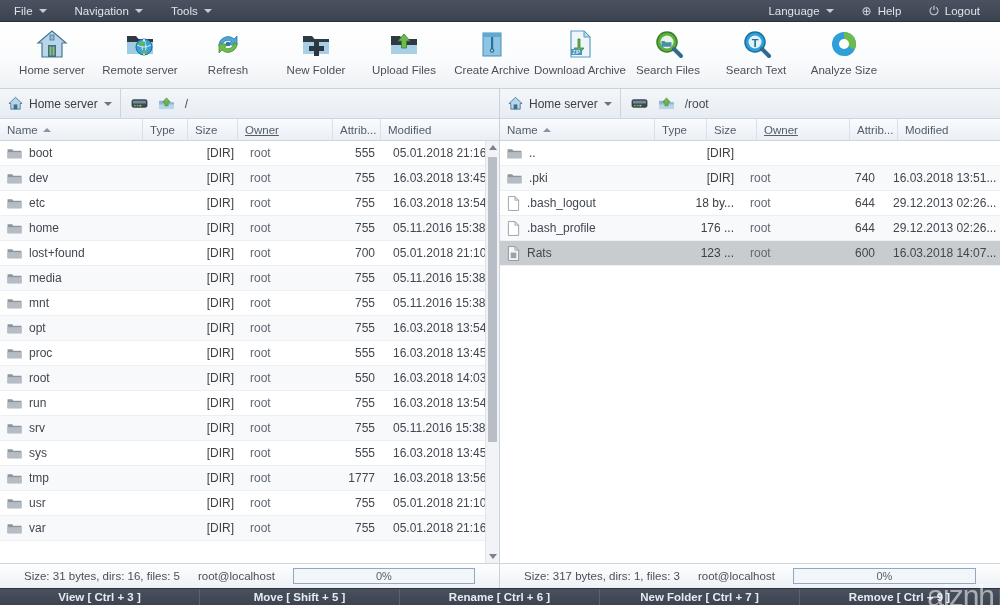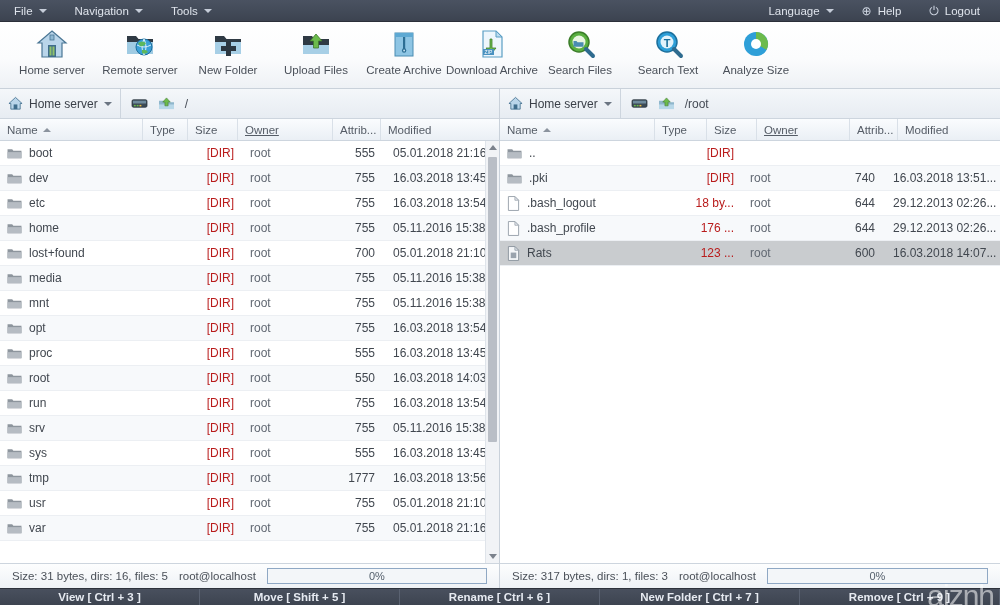--- a/index.html
+++ b/index.html
@@ -94,39 +94,39 @@
     height:25px; display:flex; align-items:center;
     border-bottom:1px solid #eceff3;
     font-size:12px; color:#41474f;
     cursor:default;
   }
   .row:nth-child(even){ background:#f7f9fb; }
   .row.sel{ background:#c9cccf !important; }
   .cell{ padding-left:7px; white-space:nowrap; overflow:hidden; }
   .cell.name{ width:143px; display:flex; align-items:center; gap:7px; }
   .cell.type{ width:45px; }
-  .cell.size{ width:50px; text-align:right; padding-right:4px; padding-left:0; color:#b91c1c;}
+  .cell.size{ width:50px; text-align:right; padding-right:4px; padding-left:0; color:#404040;}
   .cell.owner{ width:95px; padding-left:12px; color:#616872;}
   .cell.attr{ width:48px; text-align:right; padding-right:6px; padding-left:0;}
   .cell.mod{ flex:1; padding-left:12px; }
 
   
   .vscroll{
     position:absolute; right:0; top:0; width:14px; bottom:0;
     background:#f1f3f6; border-left:1px solid #dfe4ea;
   }
   .vscroll .arrow{ height:13px; display:flex;align-items:center;justify-content:center;}
   .tri-up{width:0;height:0;border-left:4px solid transparent;border-right:4px solid transparent;border-bottom:5px solid #7b828c;}
   .tri-dn{width:0;height:0;border-left:4px solid transparent;border-right:4px solid transparent;border-top:5px solid #7b828c;}
   .thumb{ position:absolute; left:2px; right:2px; top:16px; height:285px; background:#b9bec6; border-radius:1px;}
 
   
   .pstatus{
-    height:25px; display:flex; align-items:center; gap:11px;
-    padding:0 12px;
+    height:25px; display:flex; align-items:center; gap:18px;
+    padding:0 24px;
     background:linear-gradient(to bottom,#fdfefe,#eef2f6);
     border-top:1px solid #cdd5de;
     font-size:11.5px; color:#4a5058;
   }
   .progress{
     flex:1; height:16px; border:1px solid #8fa8c4; background:#f3f6f9;
     position:relative; display:flex;align-items:center;justify-content:center;
     font-size:11px; color:#55606d;
   }
 
@@ -207,20 +207,30 @@
         <path d="M3 14 h26 v12 H3 Z" fill="#9fcbe3"></path>
         <circle cx="20" cy="19" r="8" fill="#3aa0d8" stroke="#1d6e9e" stroke-width="1"></circle>
         <path d="M13 17 q7 4 14 0 M20 11 q-4 8 0 16 M20 11 q4 8 0 16" fill="none" stroke="#d9f0fb" stroke-width="1"></path>
         <path d="M14 15 q4 -3 8 0 q-2 4 -6 3 Z" fill="#5cb85c"></path>
         <path d="M18 22 q4 -1 6 2 q-3 3 -6 1 Z" fill="#5cb85c"></path>
       </svg>
     </span>
     <span class="lbl">Remote server</span>
   </div>
 
+  <div class="tbtn">
+    <span class="ico">
+      <svg viewBox="0 0 32 32" width="32" height="32">
+        <path d="M7 18 a9 9 0 0 1 15 -7 l3 -3 v9 h-9 l3.5 -3.5 a6 6 0 0 0 -9.5 4.5 z" fill="#4fa3d6" stroke="#2e7bab" stroke-width="0.8"></path>
+        <path d="M25 15 a9 9 0 0 1 -15 7 l-3 3 v-9 h9 l-3.5 3.5 a6 6 0 0 0 9.5 -4.5 z" fill="#6cbb4c" stroke="#4b8d33" stroke-width="0.8"></path>
+        <circle cx="16" cy="16" r="2.3" fill="#2f79a9"></circle>
+      </svg>
+    </span>
+    <span class="lbl">Refresh</span>
+  </div>
 
   <div class="tbtn">
     <span class="ico">
       <svg viewBox="0 0 32 32" width="32" height="32">
         <path d="M3 8 h9 l2.5 3 H29 v15 H3 Z" fill="#2f3a44"></path>
         <path d="M3 14 h26 v12 H3 Z" fill="#a7cfe6"></path>
         <path d="M14 13 h5 v5 h5 v5 h-5 v5 h-5 v-5 h-5 v-5 h5 z" fill="#2b3640"></path>
       </svg>
     </span>
     <span class="lbl">New Folder</span>

